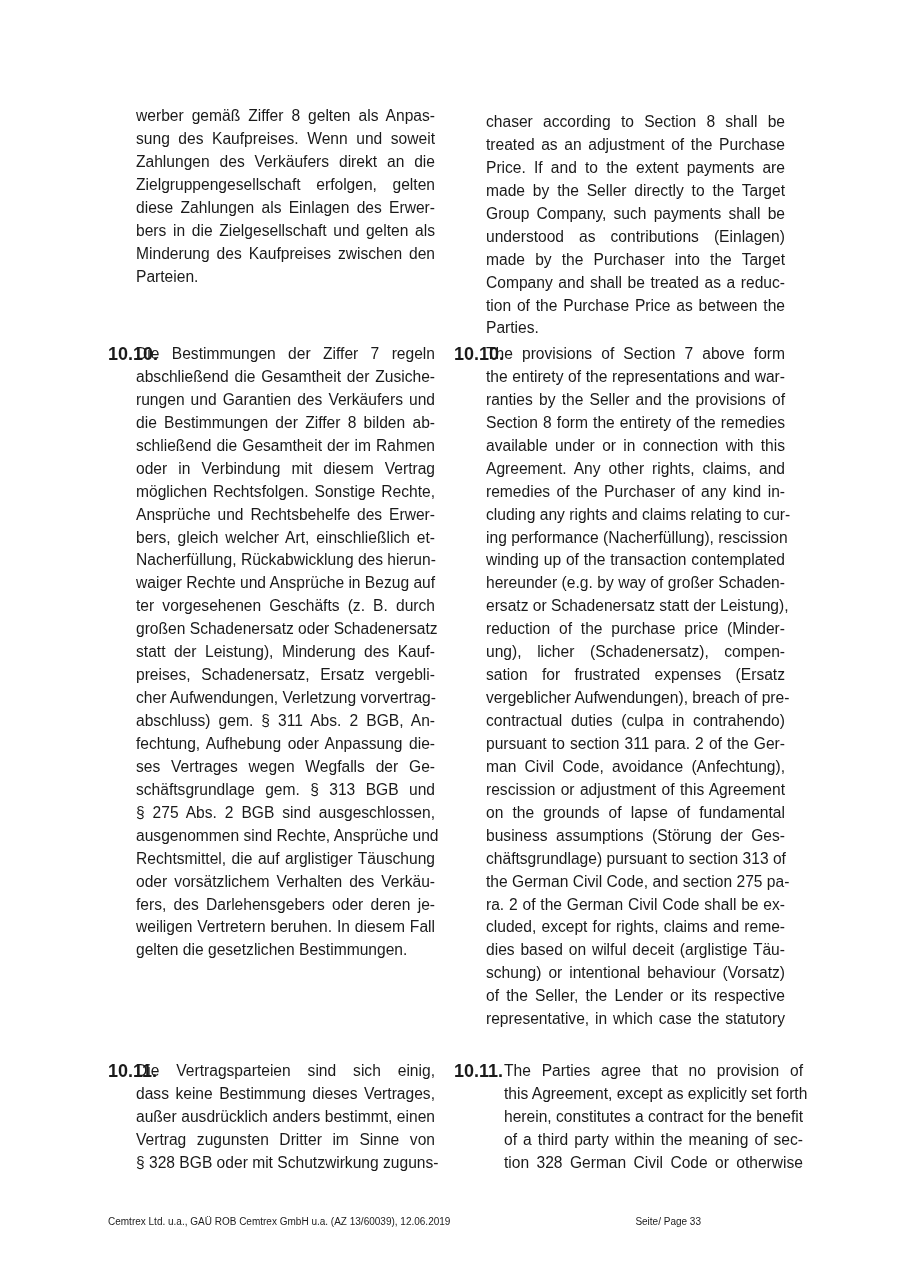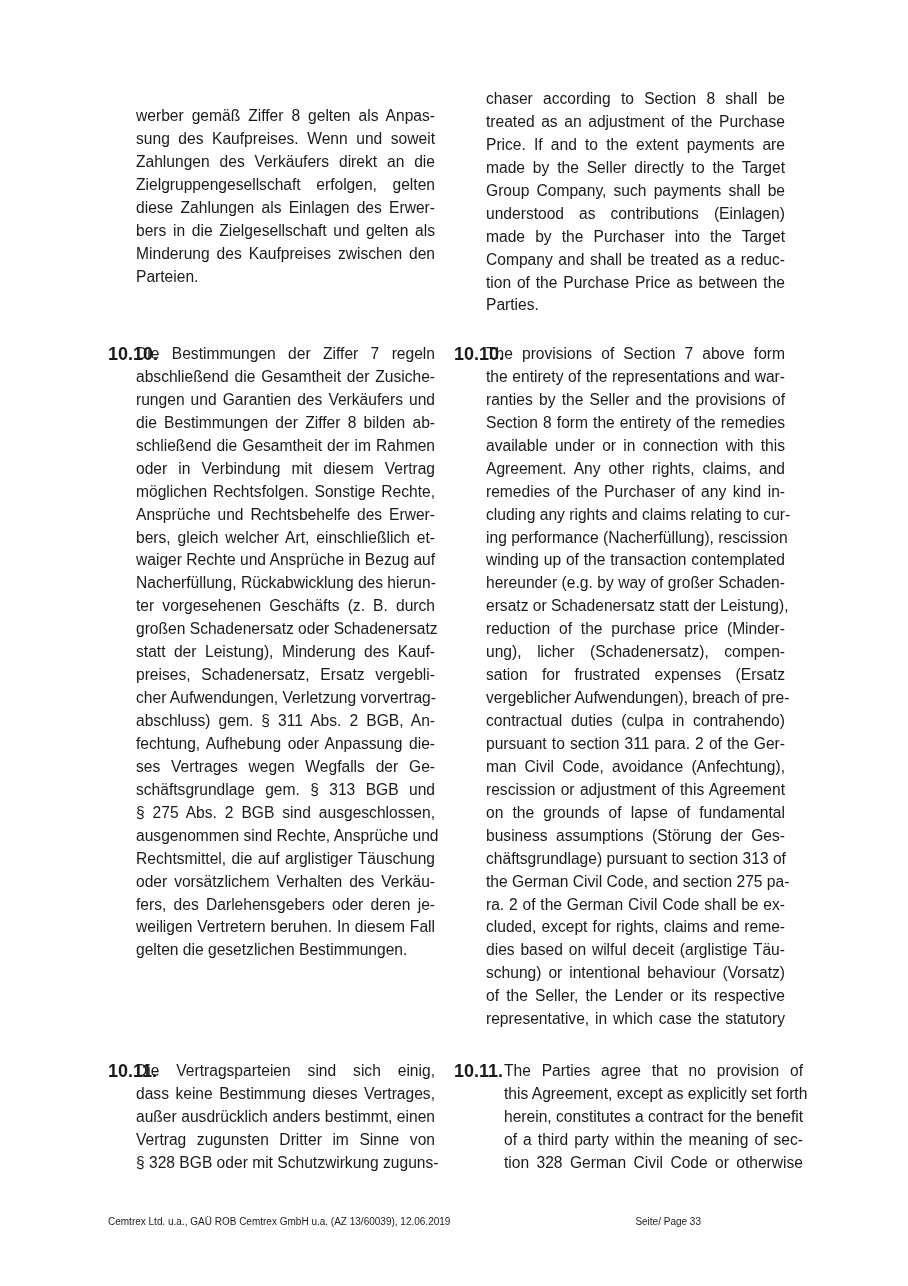--- a/index.html
+++ b/index.html
@@ -34,22 +34,22 @@
   <div class="block left-text" style="top:343px;">
       <span class="line">Die Bestimmungen der Ziffer 7 regeln</span>
       <span class="line">abschließend die Gesamtheit der Zusiche-</span>
       <span class="line">rungen und Garantien des Verkäufers und</span>
       <span class="line">die Bestimmungen der Ziffer 8 bilden ab-</span>
       <span class="line">schließend die Gesamtheit der im Rahmen</span>
       <span class="line">oder in Verbindung mit diesem Vertrag</span>
       <span class="line">möglichen Rechtsfolgen. Sonstige Rechte,</span>
       <span class="line">Ansprüche und Rechtsbehelfe des Erwer-</span>
       <span class="line">bers, gleich welcher Art, einschließlich et-</span>
+      <span class="line">Nacherfüllung, Rückabwicklung des hierun-</span>
       <span class="line">waiger Rechte und Ansprüche in Bezug auf</span>
-      <span class="line">Nacherfüllung, Rückabwicklung des hierun-</span>
       <span class="line">ter vorgesehenen Geschäfts (z. B. durch</span>
       <span class="line">großen Schadenersatz oder Schadenersatz</span>
       <span class="line">statt der Leistung), Minderung des Kauf-</span>
       <span class="line">preises, Schadenersatz, Ersatz vergebli-</span>
       <span class="line">cher Aufwendungen, Verletzung vorvertrag-</span>
       <span class="line">abschluss) gem. § 311 Abs. 2 BGB, An-</span>
       <span class="line">fechtung, Aufhebung oder Anpassung die-</span>
       <span class="line">ses Vertrages wegen Wegfalls der Ge-</span>
       <span class="line">schäftsgrundlage gem. § 313 BGB und</span>
       <span class="line">§ 275 Abs. 2 BGB sind ausgeschlossen,</span>
@@ -63,21 +63,21 @@
 
   <div class="num" style="left:108px; top:1060px;">10.11.</div>
   <div class="block left-text" style="top:1060px;">
       <span class="line">Die Vertragsparteien sind sich einig,</span>
       <span class="line">dass keine Bestimmung dieses Vertrages,</span>
       <span class="line">außer ausdrücklich anders bestimmt, einen</span>
       <span class="line">Vertrag zugunsten Dritter im Sinne von</span>
       <span class="line">§ 328 BGB oder mit Schutzwirkung zuguns-</span>
     </div>
 
-  <div class="block right-text" style="top:88px;">
+  <div class="block right-text" style="top:111px;">
       <span class="line">chaser according to Section 8 shall be</span>
       <span class="line">treated as an adjustment of the Purchase</span>
       <span class="line">Price. If and to the extent payments are</span>
       <span class="line">made by the Seller directly to the Target</span>
       <span class="line">Group Company, such payments shall be</span>
       <span class="line">understood as contributions (Einlagen)</span>
       <span class="line">made by the Purchaser into the Target</span>
       <span class="line">Company and shall be treated as a reduc-</span>
       <span class="line">tion of the Purchase Price as between the</span>
       <span class="line last">Parties.</span>

